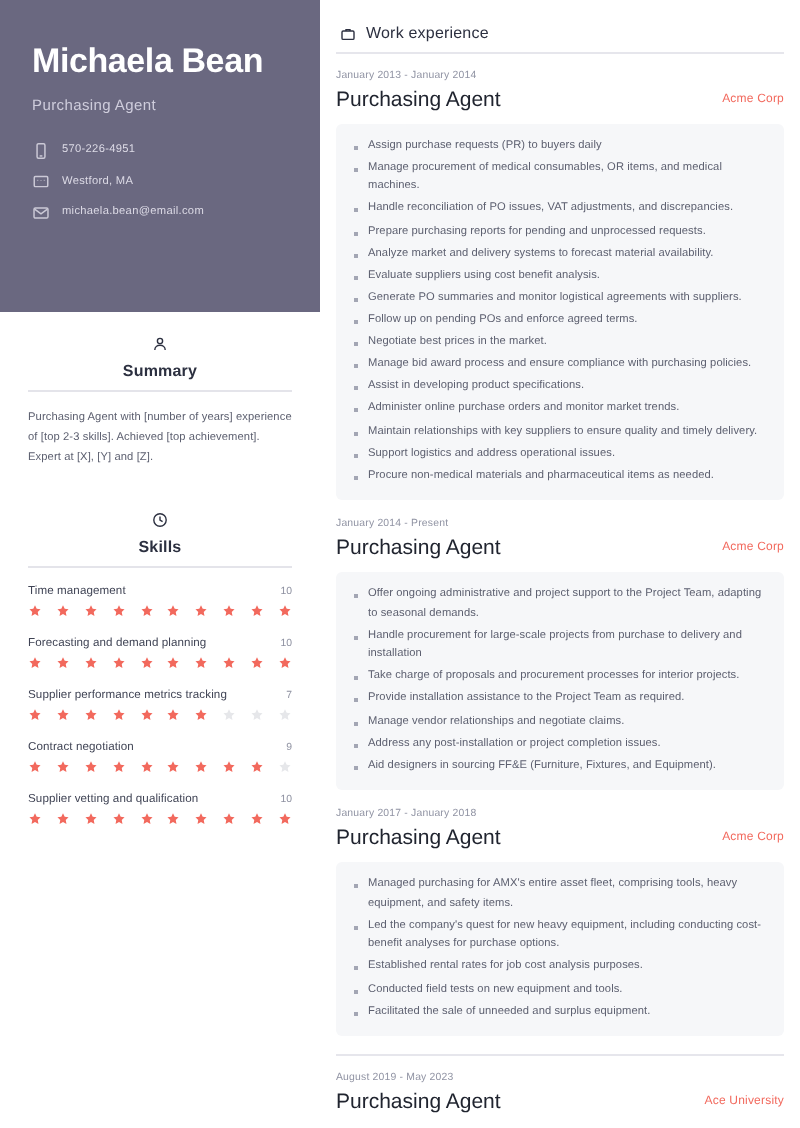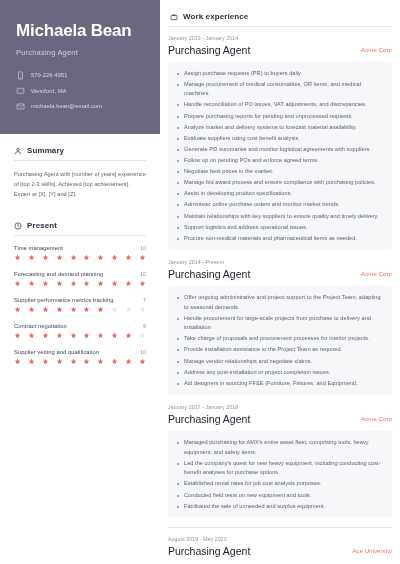--- a/index.html
+++ b/index.html
@@ -8,34 +8,34 @@
     background: #ffffff;
     font-family: "Liberation Sans", sans-serif;
     overflow: hidden;
   }
   .resume { display: flex; width: 400px; height: 564px; background: #fff; }
 
   
   .sidebar { width: 160px; flex: 0 0 160px; background: #ffffff; }
   .sidebar-header {
     background: #6a6880; color: #ffffff;
-    padding: 22px 16px 20px 16px; height: 134px;
+    padding: 22px 16px 20px 16px; height: 156px;
   }
   .name {
     font-size: 17px; font-weight: bold; letter-spacing: -0.2px;
     line-height: 1.1; margin-bottom: 7px;
   }
   .job-title { font-size: 7.5px; color: #cfcddc; margin-bottom: 14px; letter-spacing: .2px; }
   .contact-row { display: flex; align-items: center; gap: 6px; margin-bottom: 6.5px; }
   .contact-row .ic { width: 9px; height: 9px; flex: 0 0 9px; opacity: .85; }
   .contact-row .ic svg { display: block; width: 9px; height: 9px; }
   .contact-txt { font-size: 5.6px; color: #dddbe6; letter-spacing: .15px; }
 
   .side-body { padding: 12px 14px 0 14px; }
-  .side-sec-head { display: flex; align-items: center; gap: 5px; margin-bottom: 5px; }
+  .side-sec-head { display: flex; align-items: center; gap: 5px; margin-bottom: 5px; flex-direction: column; }
   .side-sec-head .ic { width: 8px; height: 8px; flex: 0 0 8px; }
   .side-sec-head .ic svg { display: block; width: 8px; height: 8px; }
   .side-sec-title { font-size: 8px; font-weight: bold; color: #2c3040; letter-spacing: .1px; }
   .rule { height: 1px; background: #e4e4ea; margin-bottom: 9px; }
 
   .summary-text { font-size: 5.6px; line-height: 1.75; color: #5d6070; letter-spacing: .05px; }
   .side-gap { height: 22px; }
 
   .skill { margin-bottom: 10px; }
   .skill-top { display: flex; justify-content: space-between; align-items: baseline; margin-bottom: 3px; }
@@ -43,21 +43,21 @@
   .skill-val { font-size: 5.2px; color: #8d90a0; }
   .stars { display: flex; justify-content: space-between; width: 100%; }
   .star { width: 7px; height: 7px; }
   .star svg { display: block; width: 7px; height: 7px; }
 
   
   .main { flex: 1; padding: 8px 8px 0 8px; background: #fff; }
   .main-sec-head { display: flex; align-items: center; gap: 5px; padding: 4px 2px 5px 2px; }
   .main-sec-head .ic { width: 8px; height: 8px; flex: 0 0 8px; }
   .main-sec-head .ic svg { display: block; width: 8px; height: 8px; }
-  .main-sec-title { font-size: 8px; font-weight: bold; color: #2c3040; letter-spacing: .1px; }
+  .main-sec-title { font-size: 8px; font-weight: normal; color: #2c3040; letter-spacing: .1px; }
   .main-rule { height: 1px; background: #e6e6ec; margin-bottom: 8px; }
 
   .entry { margin-bottom: 9px; }
   .entry-date { font-size: 5.2px; color: #9093a3; margin-bottom: 3px; letter-spacing: .1px; }
   .entry-row { display: flex; justify-content: space-between; align-items: flex-start; gap: 8px; margin-bottom: 5px; }
   .entry-title { font-size: 10.5px; color: #20242f; line-height: 1.2; }
   .entry-org { font-size: 6px; color: #f2695d; white-space: nowrap; padding-top: 3px; letter-spacing: .1px; }
 
   .bullets { background: #f6f7f9; border-radius: 3px; padding: 7px 9px 7px 8px; list-style: none; }
   .bullets li {
@@ -134,21 +134,21 @@
       <div class="side-gap"></div>
 
       <section>
         <div class="side-sec-head">
           <span class="ic">
             <svg viewBox="0 0 16 16" fill="none" stroke="#2c3040" stroke-width="1.4">
               <circle cx="8" cy="8" r="6.2"></circle>
               <polyline points="8,4.4 8,8 10.6,9.6"></polyline>
             </svg>
           </span>
-          <span class="side-sec-title">Present</span>
+          <span class="side-sec-title">Skills</span>
         </div>
         <div class="rule"></div>
         <div id="skills-list">
             <div class="skill">
               <div class="skill-top">
                 <span class="skill-name">Time management</span>
                 <span class="skill-val">10</span>
               </div>
               <div class="stars">
                 <span class="star">

